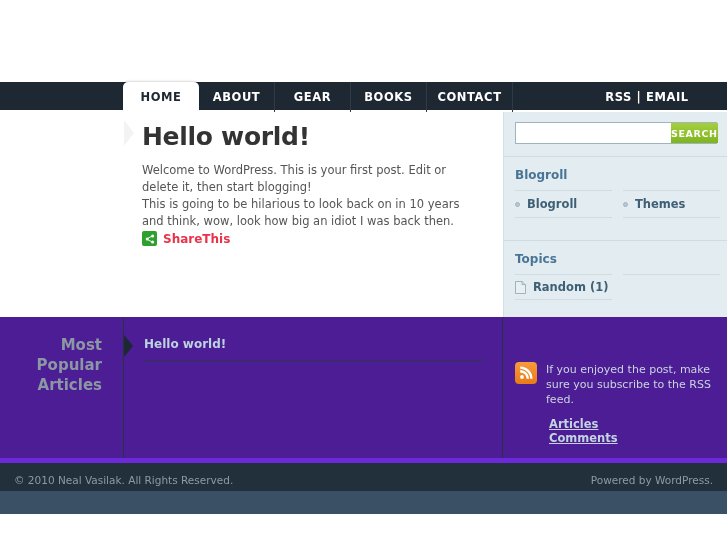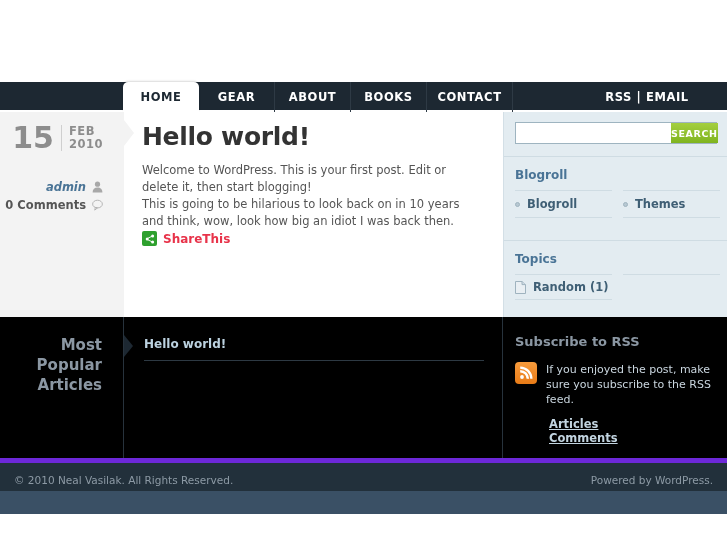--- a/index.html
+++ b/index.html
@@ -181,21 +181,21 @@
     display: flex; align-items: center; gap: 7px; cursor: pointer;
   }
   .topic-cell .lbl { font-size: 11.5px; font-weight: bold; color: #3f5f75; }
   .empty-cell {
     position: absolute; width: 97px; height: 1px; background: #cfdce3;
   }
 
   
   .footer {
     position: absolute; left: 0; top: 317px; width: 727px; height: 141px;
-    background: #000000;
+    background: #4c1d95;
   }
   .foot-col-left {
     position: absolute; left: 0; top: 0; width: 124px; height: 141px;
     border-right: 1px solid #27323c;
   }
   .foot-title {
     position: absolute; right: 21px; top: 18px;
     text-align: right; font-size: 15px; font-weight: bold;
     color: #8b97a3; line-height: 20px;
   }
@@ -262,53 +262,30 @@
 </style>
 </head>
 <body>
 
 <div class="page">
 
 
   <div class="navbar">
     <div class="nav-inner" id="nav-inner">
         <div class="nav-item active" style="width: 76px;">HOME</div>
+        <div class="nav-item" style="width: 76px;">ABOUT</div>
         <div class="nav-item" style="width: 76px;">GEAR</div>
-        <div class="nav-item" style="width: 76px;">ABOUT</div>
         <div class="nav-item" style="width: 76px;">BOOKS</div>
         <div class="nav-item" style="width: 86px;">CONTACT</div>
       </div>
     <div class="nav-rss">RSS | EMAIL</div>
   </div>
 
   <div class="body-wrap">
 
-    <div class="col-meta">
-      <div class="meta-date">
-        <span class="meta-day">15</span>
-        <span class="meta-monthyear">
-          <span style="display:block">FEB</span>
-          <span style="display:block">2010</span>
-        </span>
-      </div>
-      <div class="meta-author">
-        <span class="txt">admin</span>
-        <svg class="ico-person" viewBox="0 0 11 12">
-          <circle cx="5.5" cy="3.2" r="2.6" fill="#a8a8a8"></circle>
-          <path d="M0.6 11.5 C0.6 8 2.6 6.4 5.5 6.4 C8.4 6.4 10.4 8 10.4 11.5 Z" fill="#a8a8a8"></path>
-        </svg>
-      </div>
-      <div class="meta-comments">
-        <span class="txt">0 Comments</span>
-        <svg class="ico-bubble" viewBox="0 0 12 12">
-          <ellipse cx="6" cy="5" rx="5.3" ry="4.2" fill="none" stroke="#b0b0b0" stroke-width="1"></ellipse>
-          <path d="M3.6 8.6 L3 11.6 L6 9.1 Z" fill="none" stroke="#b0b0b0" stroke-width="1"></path>
-        </svg>
-      </div>
-    </div>
 
     <div class="notch"></div>
 
     <div class="col-main">
       <div class="post-title">Hello world!</div>
       <div class="post-body" style="white-space:pre-line">Welcome to WordPress. This is your first post. Edit or delete it, then start blogging!
 This is going to be hilarious to look back on in 10 years and think, wow, look how big an idiot I was back then.</div>
       <div class="sharethis">
         <span class="share-icon">
           <svg width="10" height="10" viewBox="0 0 10 10">
@@ -360,21 +337,20 @@
     <div class="foot-col-left">
       <div class="foot-title" style="white-space:pre-line">Most
 Popular
 Articles</div>
     </div>
     <div class="foot-notch"></div>
     <div class="foot-col-mid">
       <div class="foot-article">Hello world!</div>
     </div>
     <div class="foot-col-right">
-      <div class="rss-title">Subscribe to RSS</div>
       <div class="rss-block">
         <span class="rss-icon">
           <svg width="14" height="14" viewBox="0 0 14 14">
             <circle cx="3" cy="11" r="1.9" fill="#ffffff"></circle>
             <path d="M1.2 6.4 A6.4 6.4 0 0 1 7.6 12.8 H10.1 A8.9 8.9 0 0 0 1.2 3.9 Z" fill="#ffffff"></path>
             <path d="M1.2 1.6 A11.2 11.2 0 0 1 12.4 12.8" fill="none" stroke="#ffffff" stroke-width="2.3"></path>
           </svg>
         </span>
         <span class="rss-text">If you enjoyed the post, make sure you subscribe to the RSS feed.</span>
       </div>

